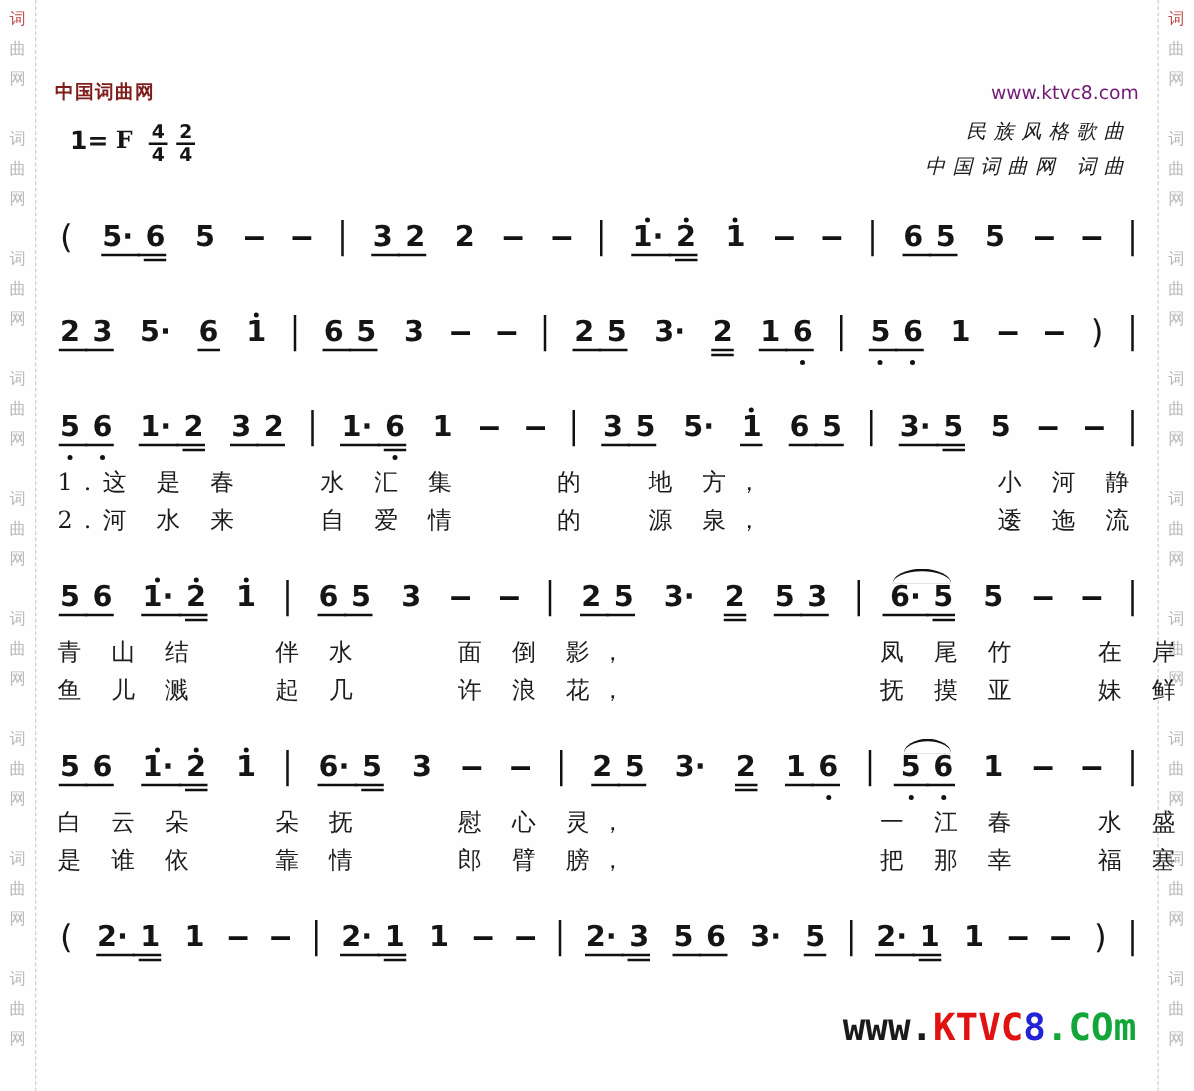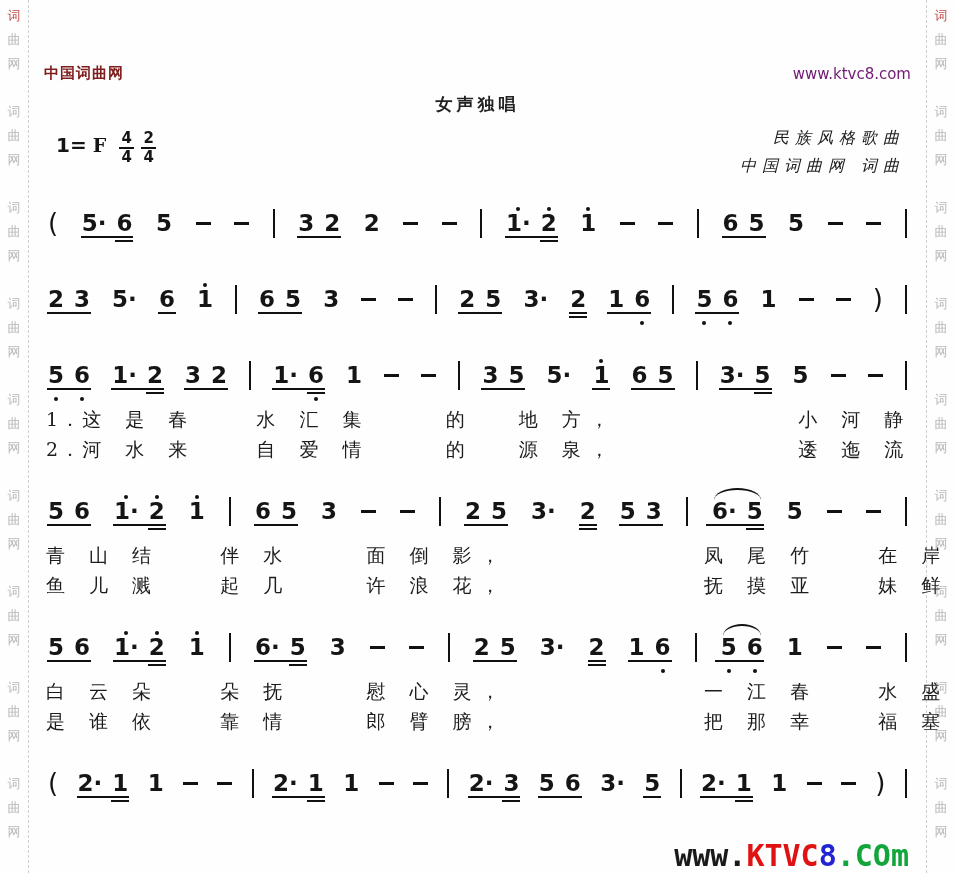--- a/index.html
+++ b/index.html
@@ -155,21 +155,20 @@
         <div class="bch" style="color: rgb(185, 185, 185);">网</div>
       </div>
     </div>
 
   <div class="content">
     <div class="siterow">
       <span class="site-left">中国词曲网</span>
       <span class="site-right">www.ktvc8.com</span>
     </div>
 
-    <div class="subtitle">女声独唱</div>
 
     <div class="meta-row">
       <div class="keysig">
         <span>1=</span>
         <span class="tonic">F</span>
         <span id="meters"><div class="frac">
               <div class="num">4</div>
               <div class="rule"></div>
               <div class="den">4</div>
             </div><div class="frac">

